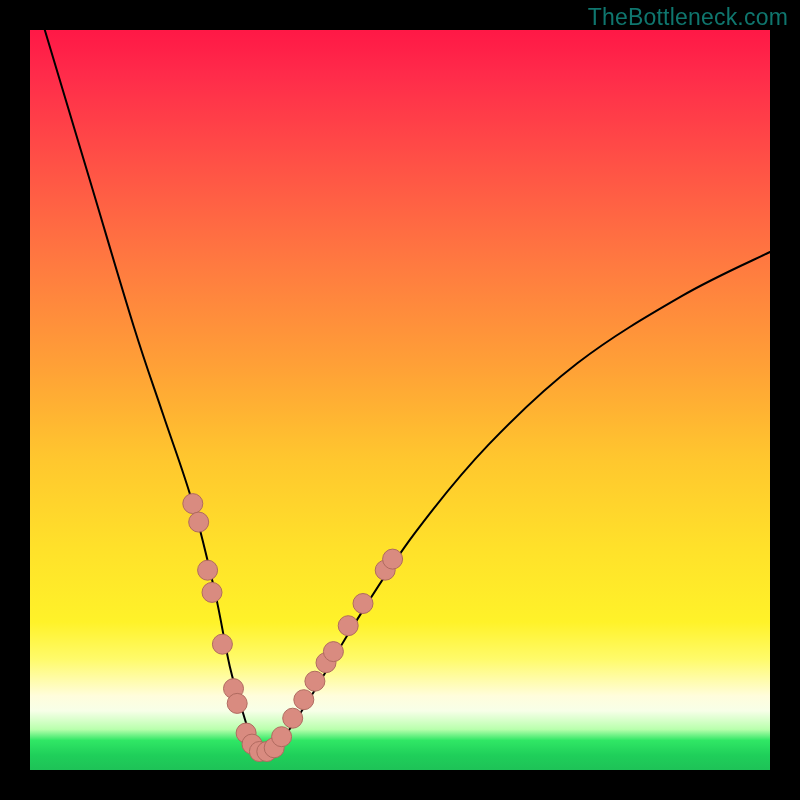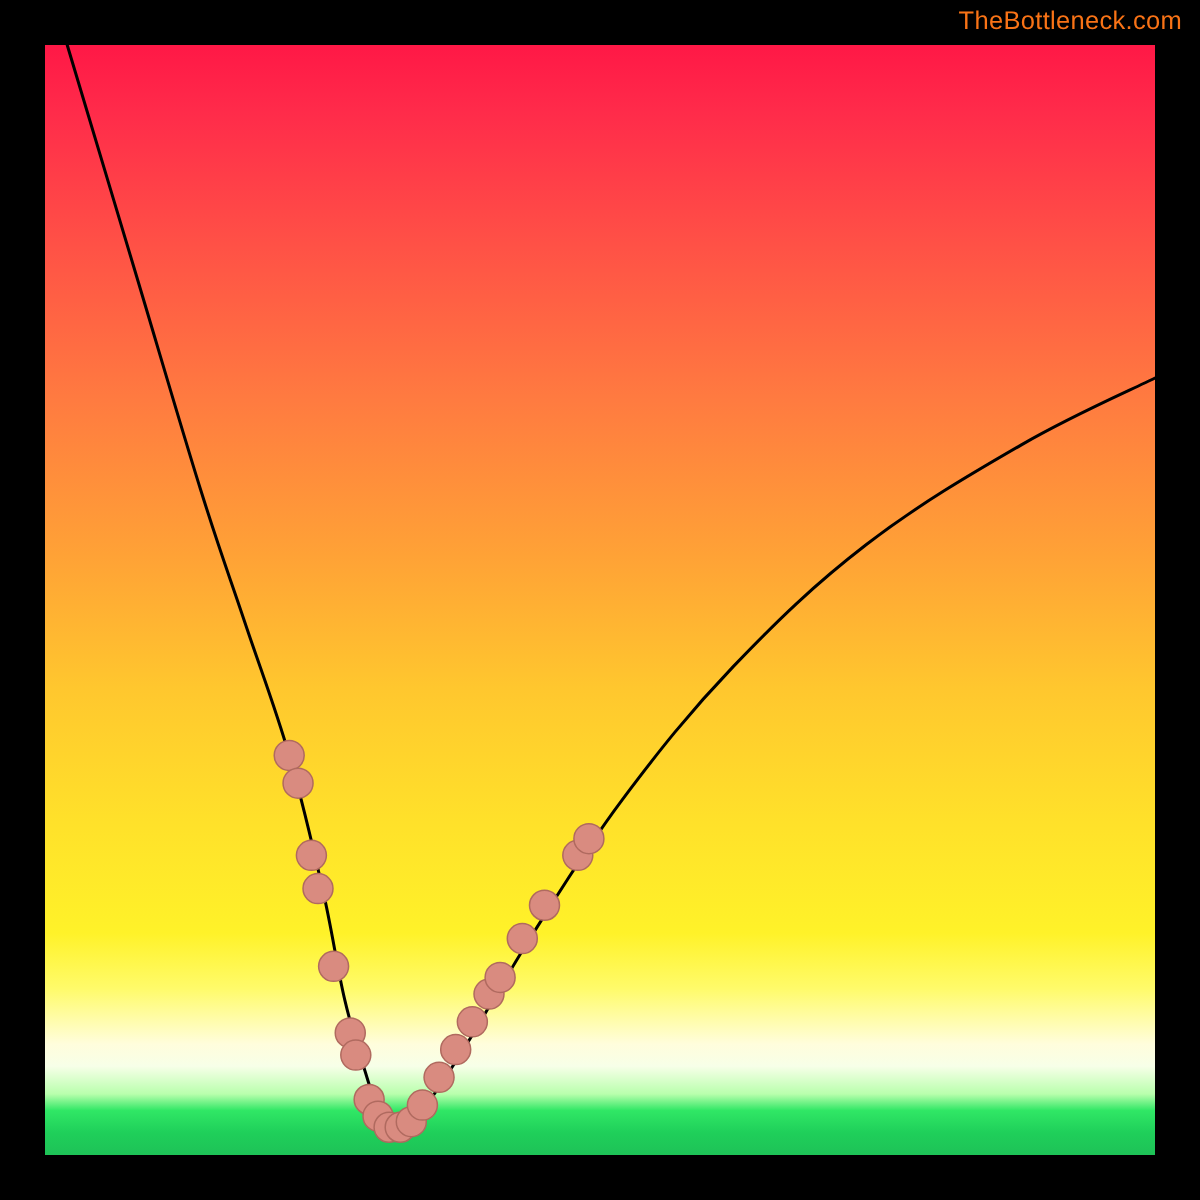--- a/index.html
+++ b/index.html
@@ -42,22 +42,22 @@
         #b9ffad 94.5%,
         #30e765 96%,
         #1fcf5a 98%,
         #1ec257 100%
       );
   }
   .watermark {
     position: absolute;
     top: 4px;
     right: 12px;
-    color: #f97316;
-    font-size: 17px;
+    color: #0f766e;
+    font-size: 23px;
     letter-spacing: 0.2px;
     white-space: nowrap;
     font-weight: 500;
   }
   svg.curve {
     position: absolute;
     top: 0;
     left: 0;
     width: 740px;
     height: 740px;

